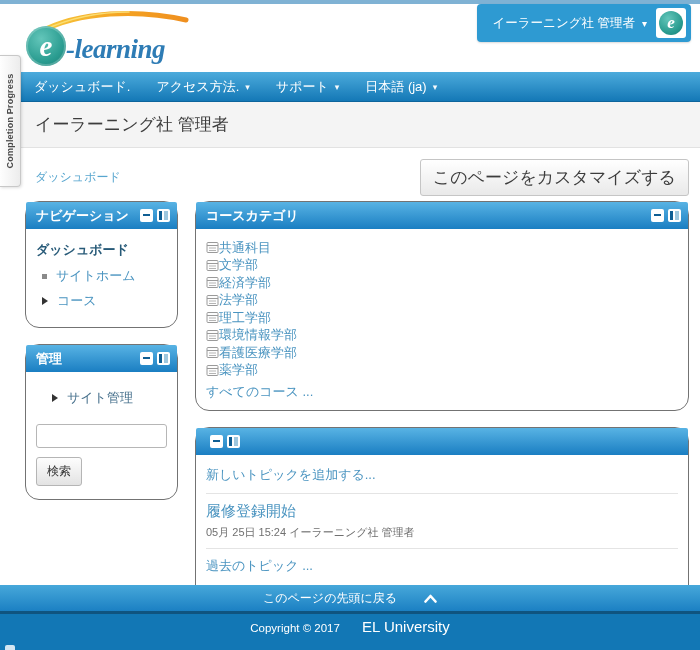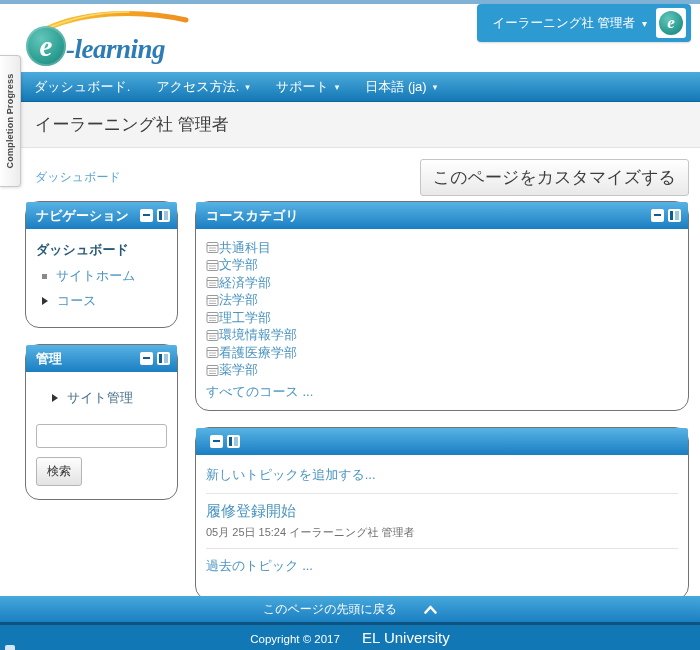--- a/index.html
+++ b/index.html
@@ -131,21 +131,21 @@
 
   .dock-remnant { position: absolute; left: 5px; bottom: 0; width: 10px; height: 5px;
     background: rgba(255,255,255,.82); border-radius: 2px 2px 0 0; z-index: 10; cursor: pointer; }
 
   
   .footer { position: absolute; left: 0; bottom: 0; width: 100%; }
   .back-to-top-bar { height: 26px; background: linear-gradient(#47a8da, #1b80c3);
     display: flex; align-items: center; justify-content: center; }
   .btt-link { color: #fff; font-size: 12px; display: flex; gap: 27px; align-items: center; }
   .footer-divider { height: 3px; background: #0f5480; }
-  .footer-main { height: 25px; background: #1277b5; display: flex;
+  .footer-main { height: 36px; background: #1277b5; display: flex;
     align-items: baseline; justify-content: center; gap: 22px; color: #fff; padding-top: 4px; }
   .copyright-small { font-size: 11.5px; }
   .copyright-org { font-size: 15px; }
 </style>
 </head>
 <body>
 
 <div class="top-accent"></div>
 
 <header class="site-header">

